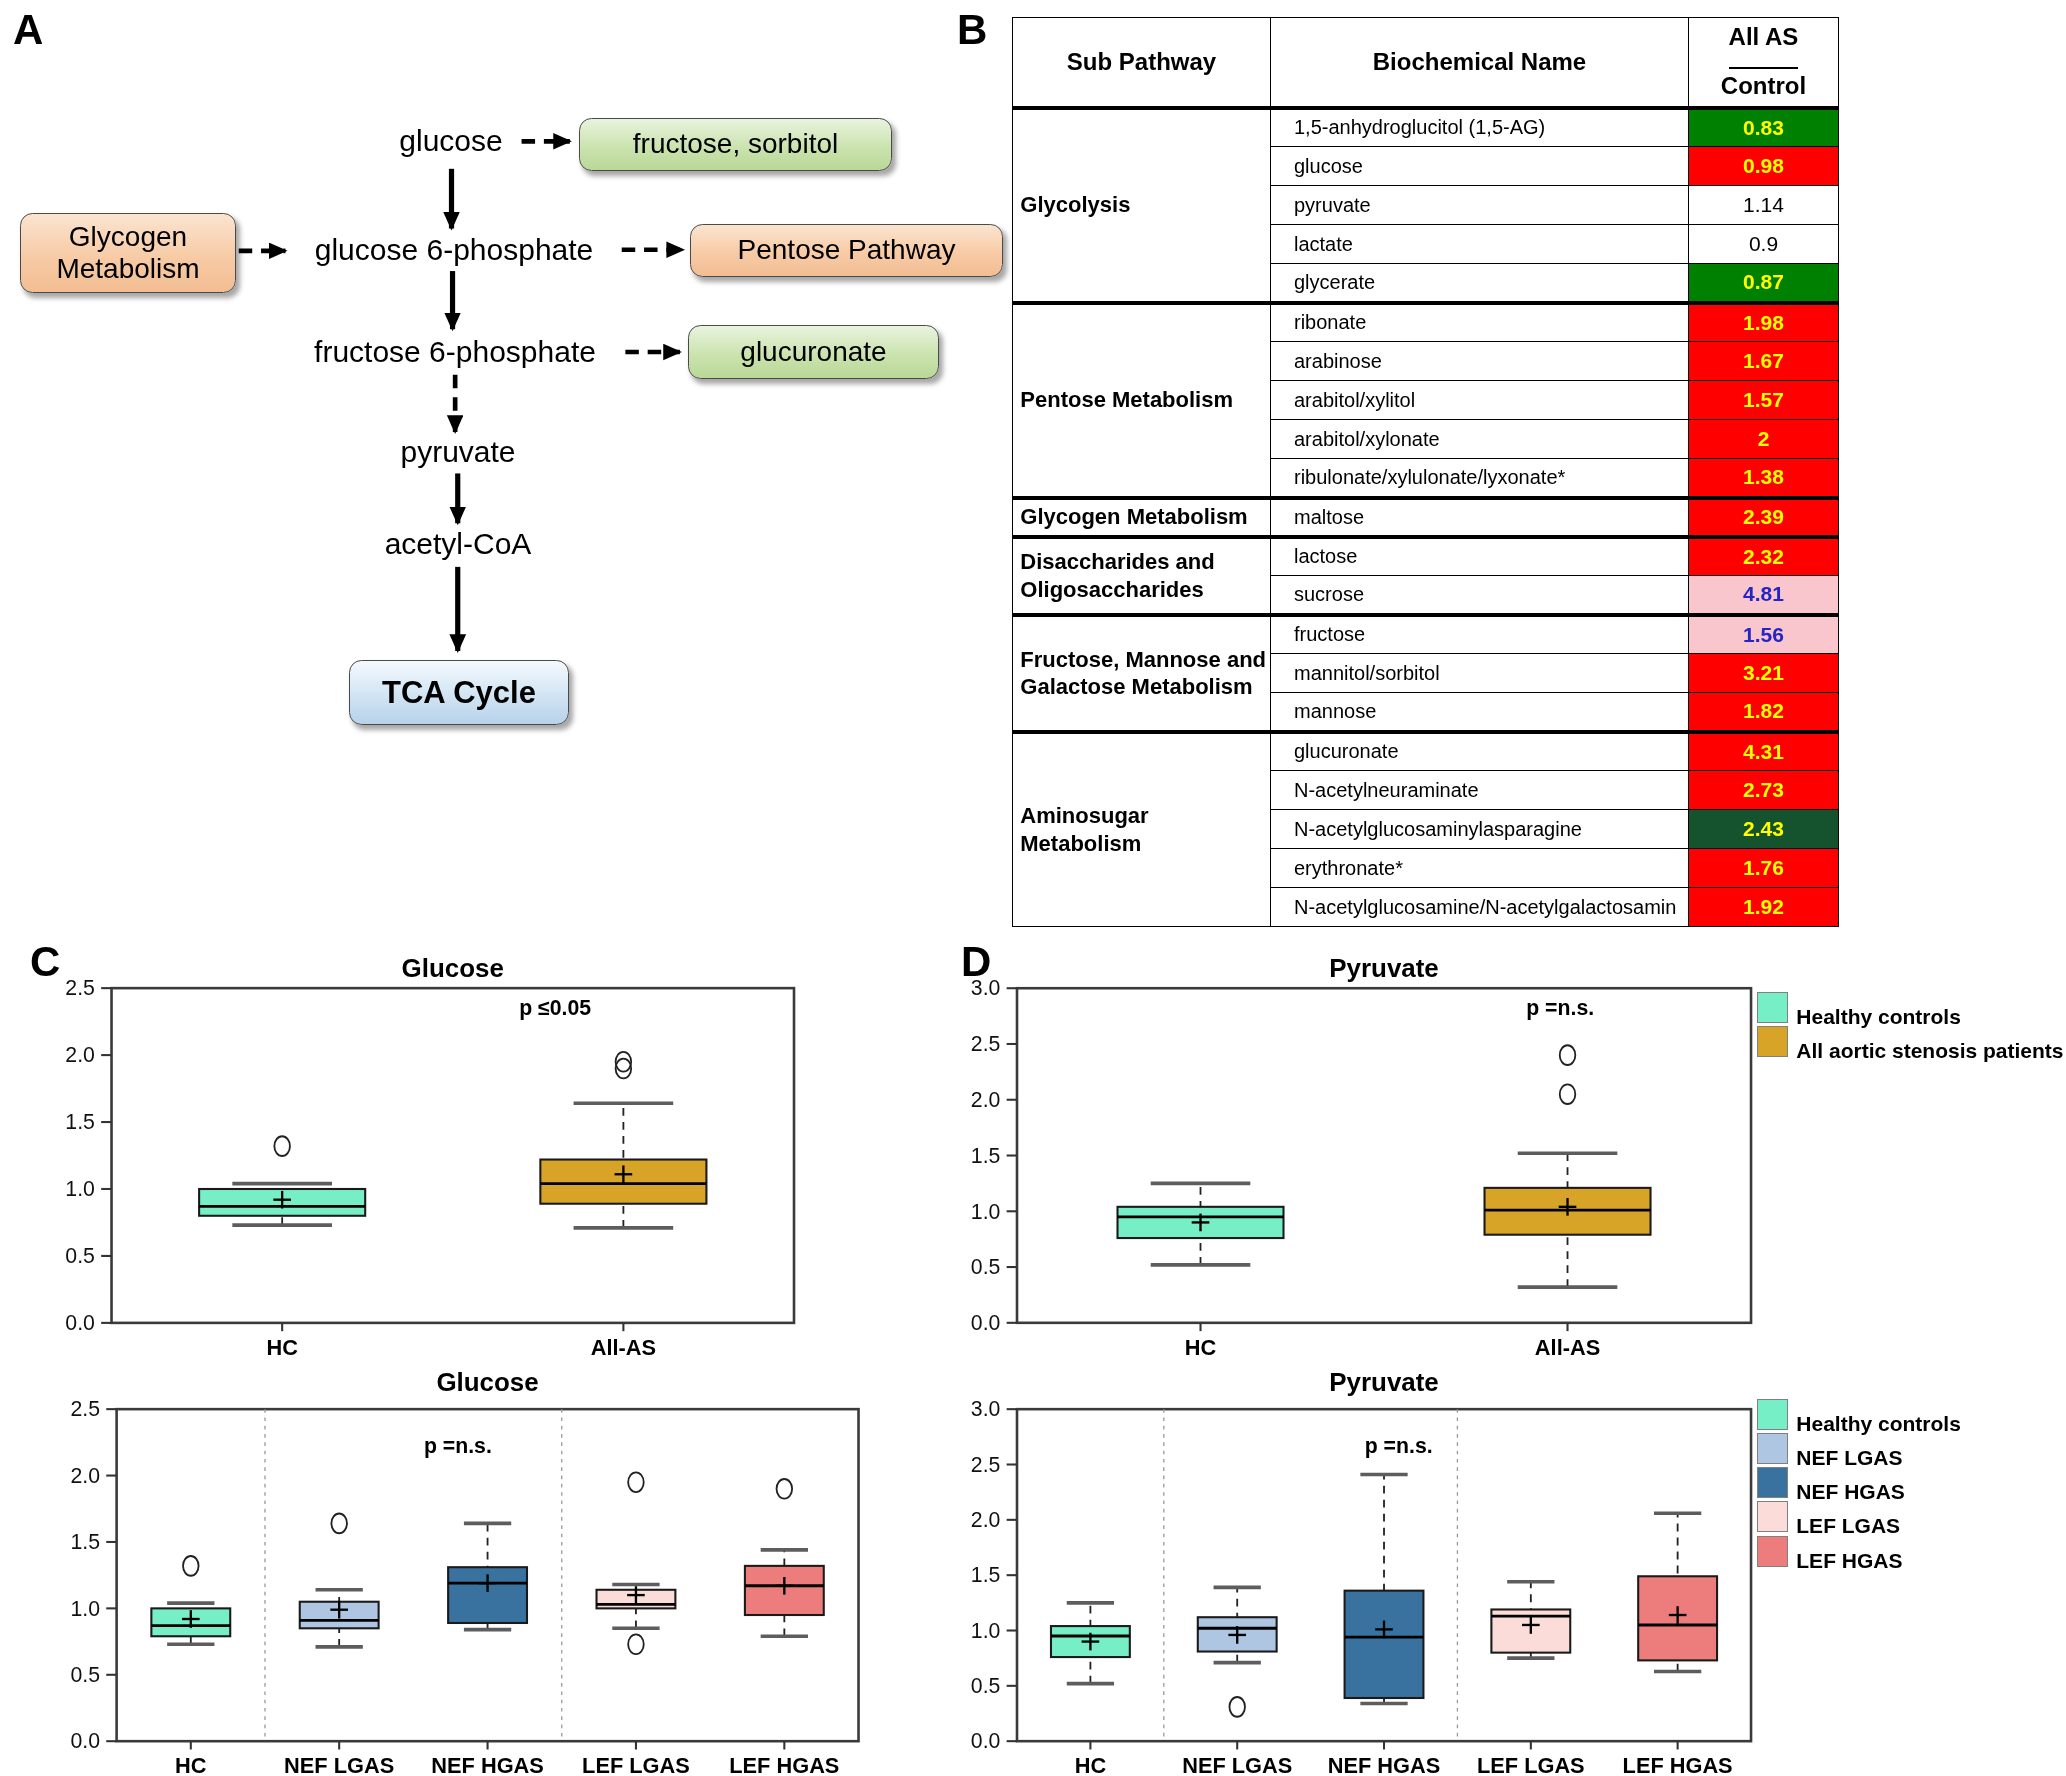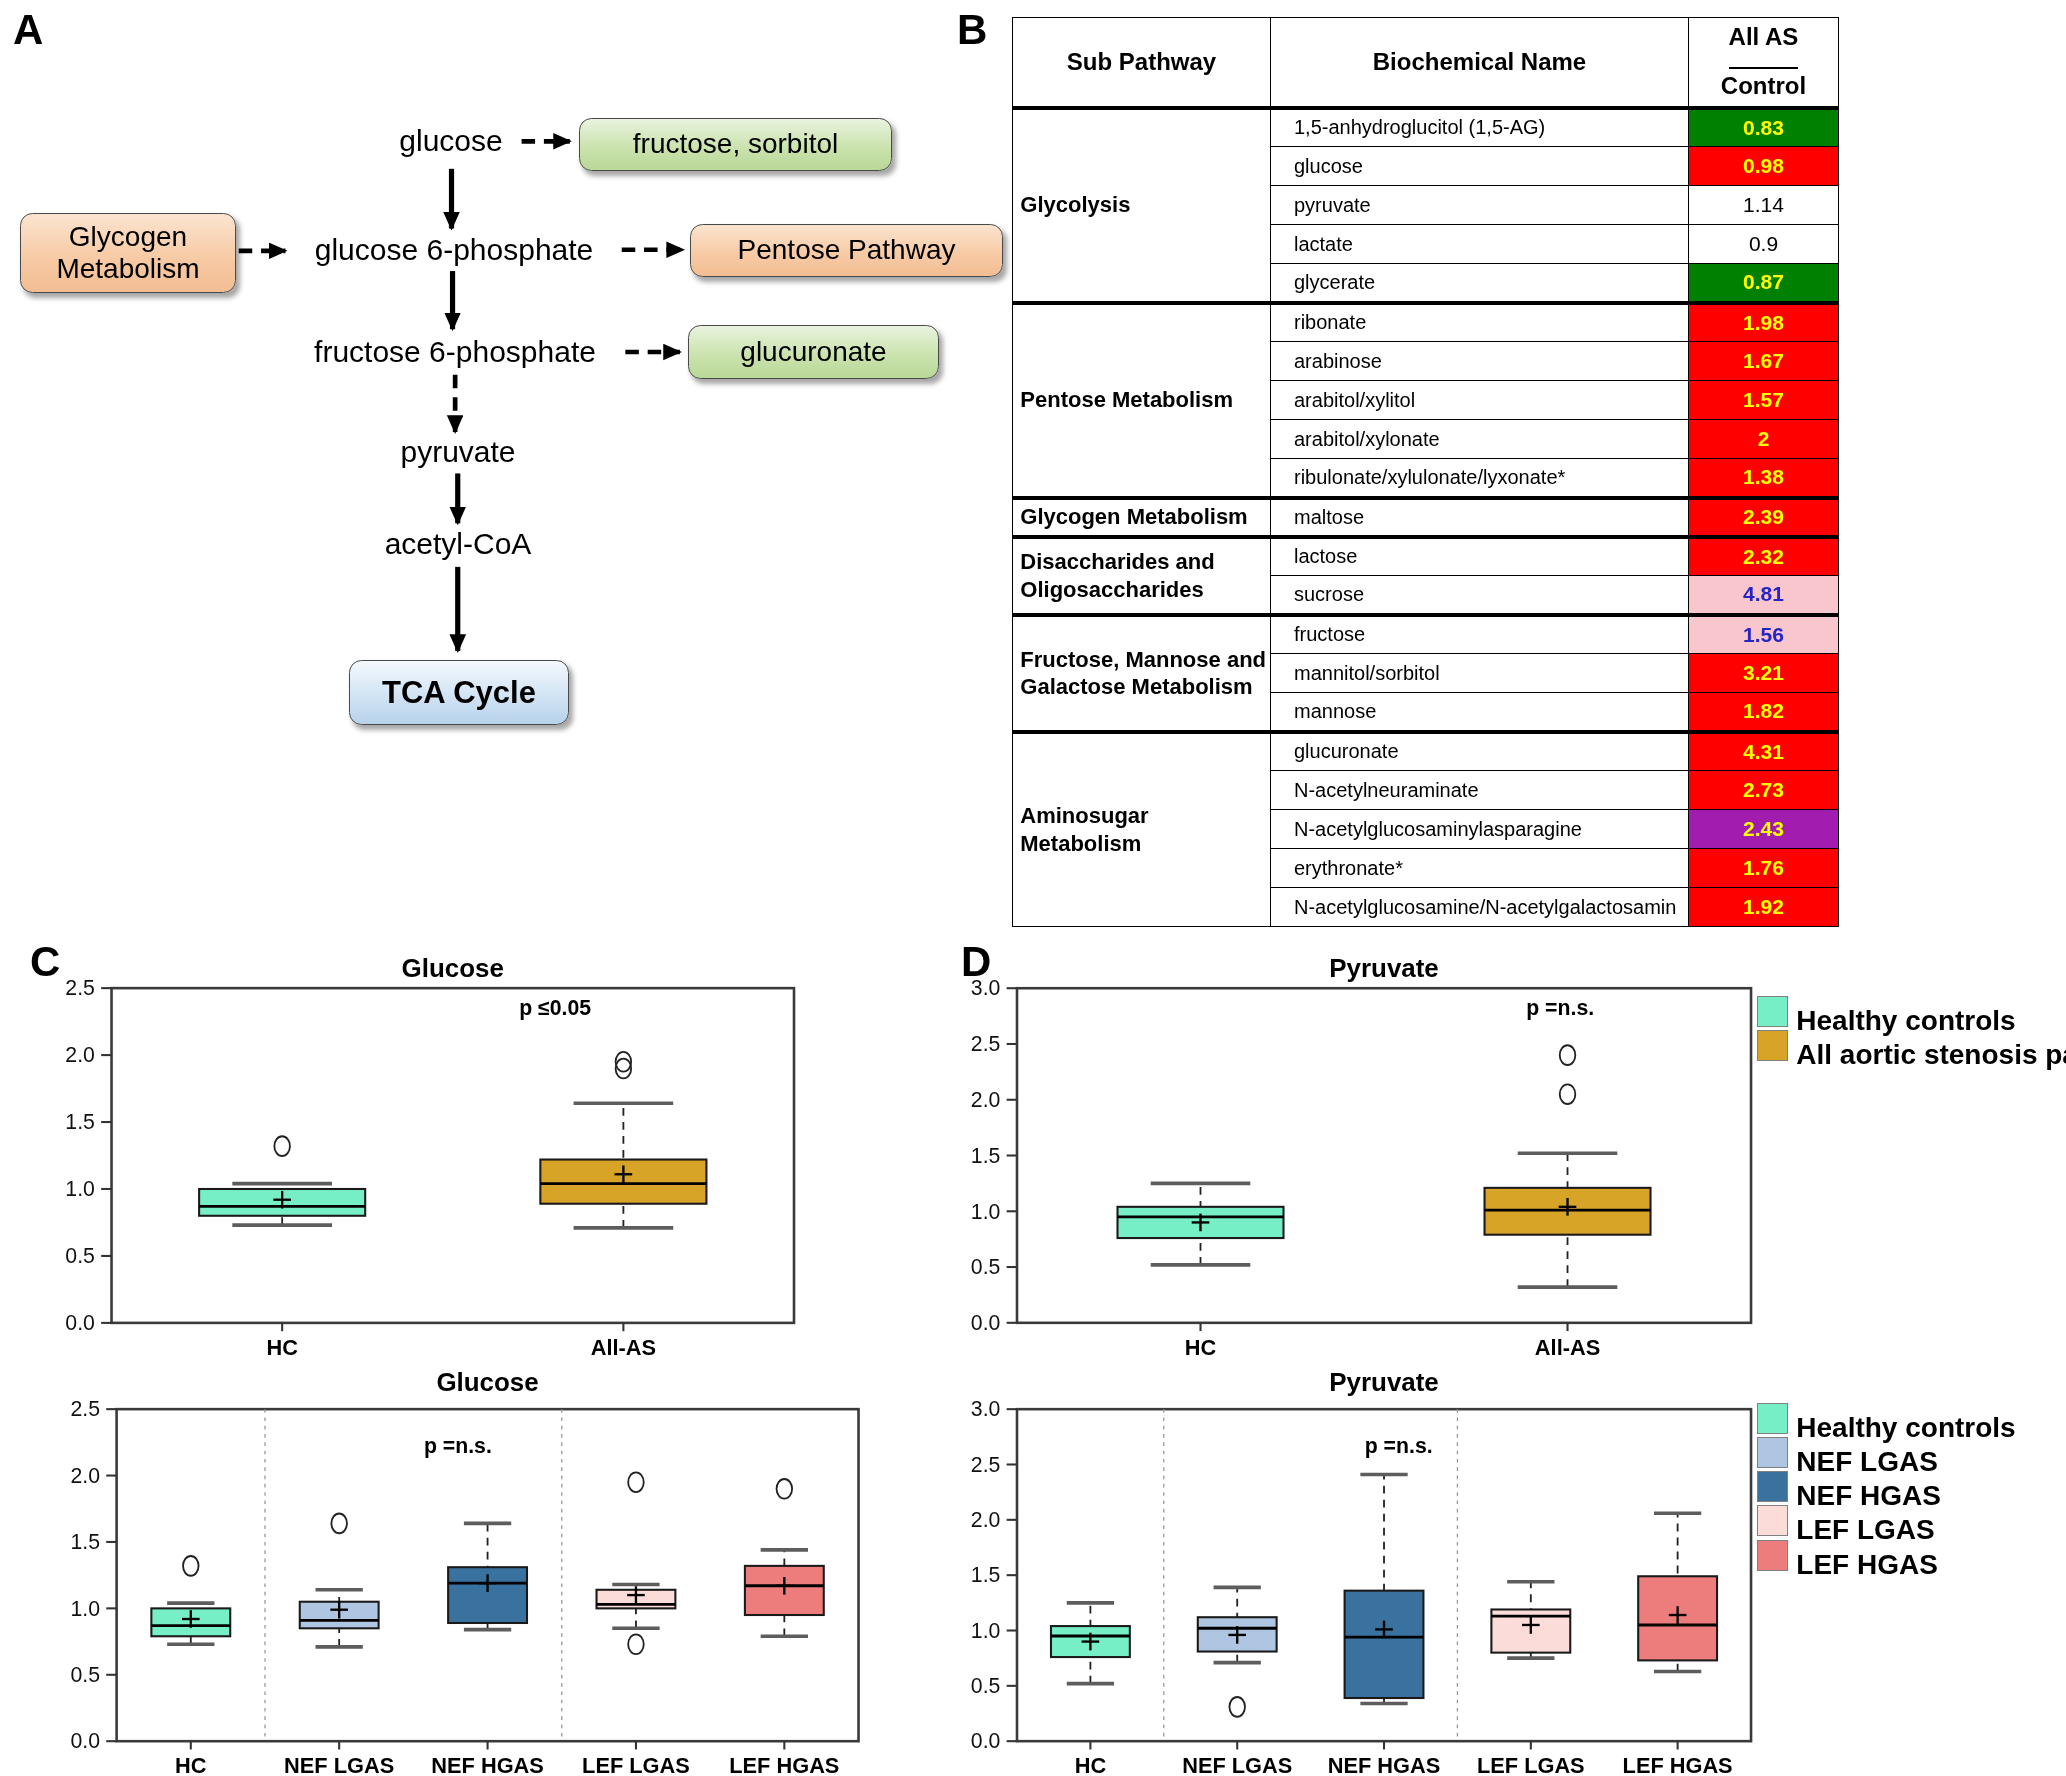--- a/index.html
+++ b/index.html
@@ -29,21 +29,21 @@
   
   svg text{font-family:"Liberation Sans",sans-serif;}
   .c-title{font-size:50px;font-weight:bold;fill:#000;}
   .c-p{font-size:41px;font-weight:bold;fill:#000;}
   .c-tick{font-size:41px;fill:#111;}
   .c-cat{font-size:42px;font-weight:bold;fill:#000;}
   .plot-svg{position:absolute;}
   
   .legend-row{position:absolute;display:flex;align-items:center;gap:8.3px;white-space:nowrap;}
   .legend-swatch{width:29px;height:29px;border:1.6px solid #808080;flex:0 0 auto;}
-  .legend-label{font-size:28px;font-weight:bold;color:#000;margin-top:20px;}
+  .legend-label{font-size:21px;font-weight:bold;color:#000;margin-top:20px;}
 </style>
 </head>
 <body>
 
 <div id="canvas">
 
   <div class="panel-label" style="left:13px;top:6.2px;">A</div>
   <div class="panel-label" style="left:957px;top:6.2px;">B</div>
   <div class="panel-label" style="left:30px;top:938px;">C</div>
   <div class="panel-label" style="left:961px;top:938px;">D</div>
@@ -170,21 +170,21 @@
             <td class="subpath" rowspan="5">Aminosugar Metabolism</td>
             <td class="bioname">glucuronate</td>
             <td class="val" style="background: rgb(254, 0, 0); color: rgb(255, 255, 0); font-weight: bold;">4.31</td>
           </tr>
           <tr class="data-row">
             <td class="bioname">N-acetylneuraminate</td>
             <td class="val" style="background: rgb(254, 0, 0); color: rgb(255, 255, 0); font-weight: bold;">2.73</td>
           </tr>
           <tr class="data-row">
             <td class="bioname">N-acetylglucosaminylasparagine</td>
-            <td class="val" style="background: #a21caf; color: rgb(255, 255, 0); font-weight: bold;">2.43</td>
+            <td class="val" style="background: #14532d; color: rgb(255, 255, 0); font-weight: bold;">2.43</td>
           </tr>
           <tr class="data-row">
             <td class="bioname">erythronate*</td>
             <td class="val" style="background: rgb(254, 0, 0); color: rgb(255, 255, 0); font-weight: bold;">1.76</td>
           </tr>
           <tr class="data-row">
             <td class="bioname">N-acetylglucosamine/N-acetylgalactosamin</td>
             <td class="val" style="background: rgb(254, 0, 0); color: rgb(255, 255, 0); font-weight: bold;">1.92</td>
           </tr>
         </tbody>

